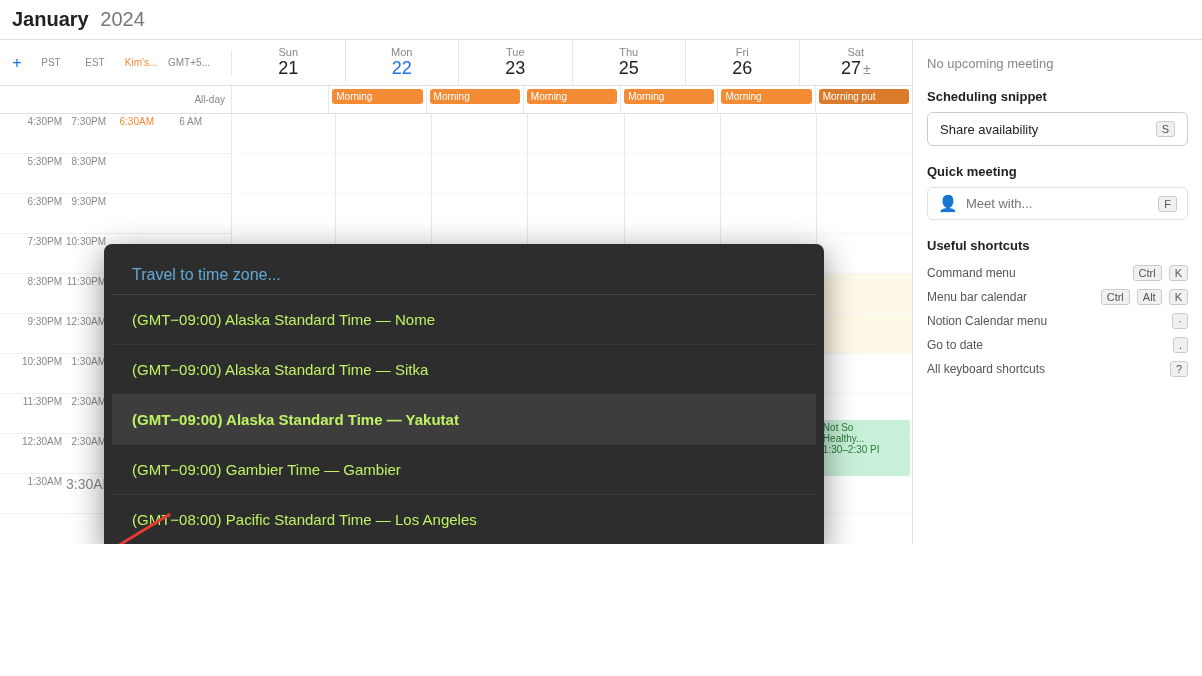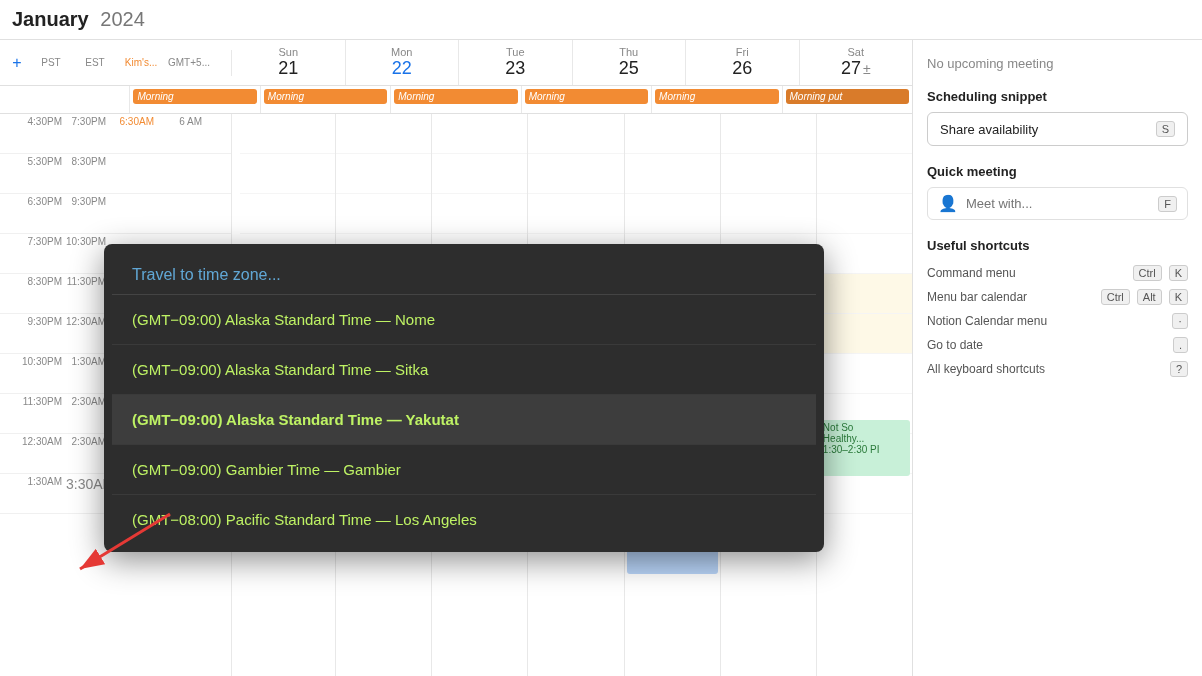--- a/index.html
+++ b/index.html
@@ -1,18 +1,18 @@
 <!DOCTYPE html>
 <html><head>
   <meta charset="utf-8">
   <style>
     * { box-sizing: border-box; margin: 0; padding: 0; }
     body { font-family: -apple-system, BlinkMacSystemFont, 'Segoe UI', sans-serif; background: #fff; overflow: hidden; width: 1202px; height: 676px; }
 
-    .app-container { display: flex; flex-direction: column; height: 676px; width: 1202px; }
+    .app-container { display: flex; flex-direction: column; height: 544px; width: 1202px; }
 
     
     .header { display: flex; align-items: center; padding: 8px 12px; border-bottom: 1px solid #e0e0e0; }
     .header-month { font-size: 20px; font-weight: 700; color: #222; margin-right: auto; }
     .header-month span { font-weight: 400; }
 
     
     .main-layout { display: flex; flex: 1; overflow: hidden; }
 
     
@@ -118,21 +118,24 @@
             <div class="day-name">Sat</div>
             <div style="display:flex;align-items:center;justify-content:center;gap:2px;">
               <div class="day-num regular">27</div>
               <span style="font-size:14px;color:#888;cursor:pointer;">±</span>
             </div>
           </div>
         </div>
       </div>
 
       <div class="allday-row">
-        <div style="display:flex;flex:1;font-style:italic;">
+        <div class="allday-spacer" style="width:232px;min-width:232px;">
+          <span style="font-size:10px;color:#888;">All-day</span>
+        </div>
+        <div style="display:flex;flex:1;">
 
           <div class="allday-cell"></div>
 
           <div class="allday-cell">
             <div class="morning-bar">Morning</div>
           </div>
 
           <div class="allday-cell">
             <div class="morning-bar">Morning</div>
           </div>

